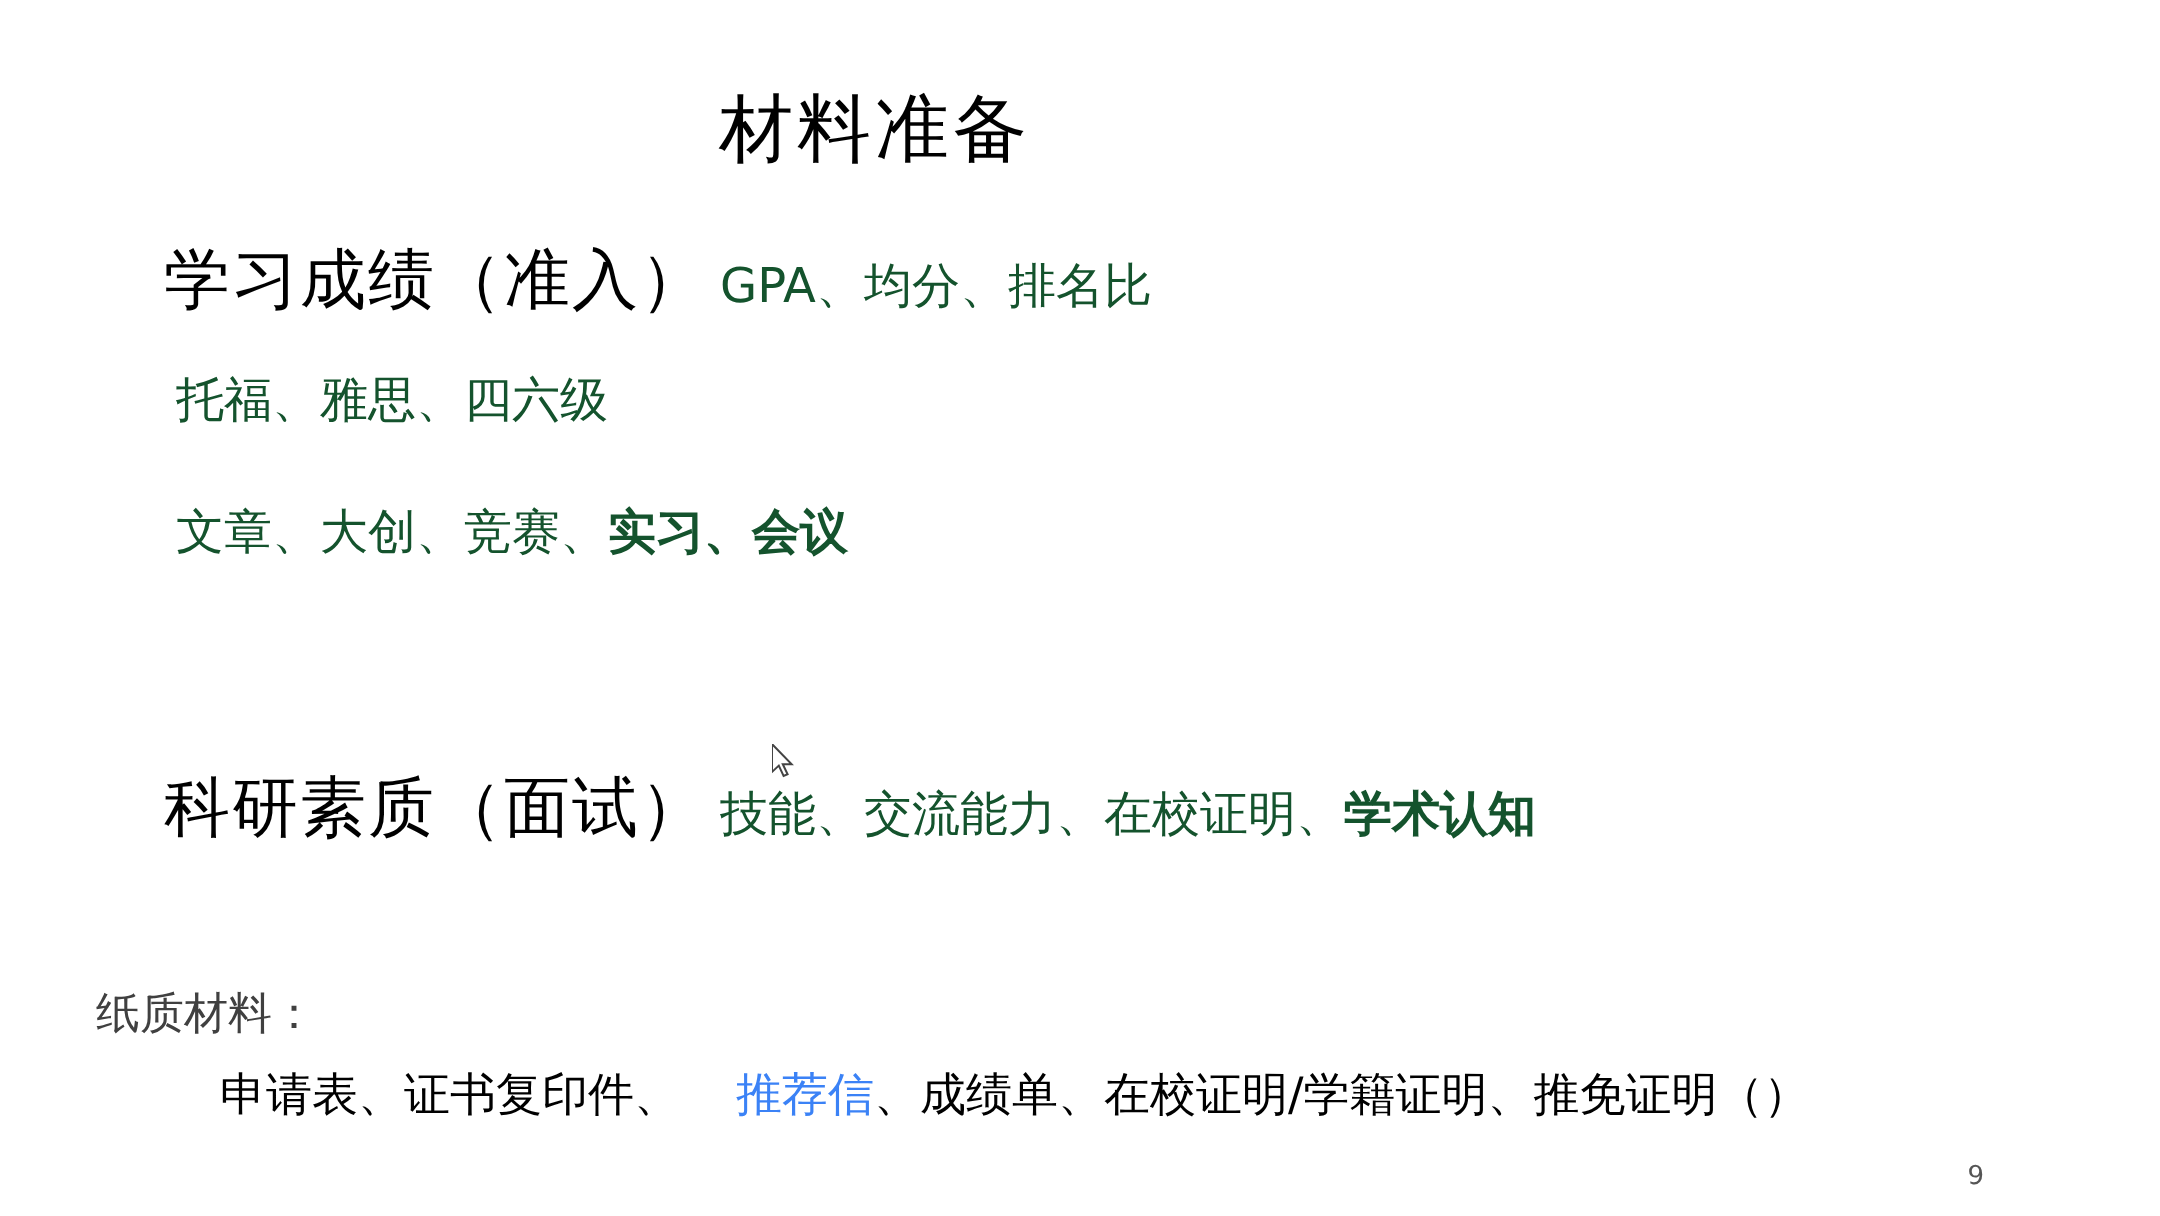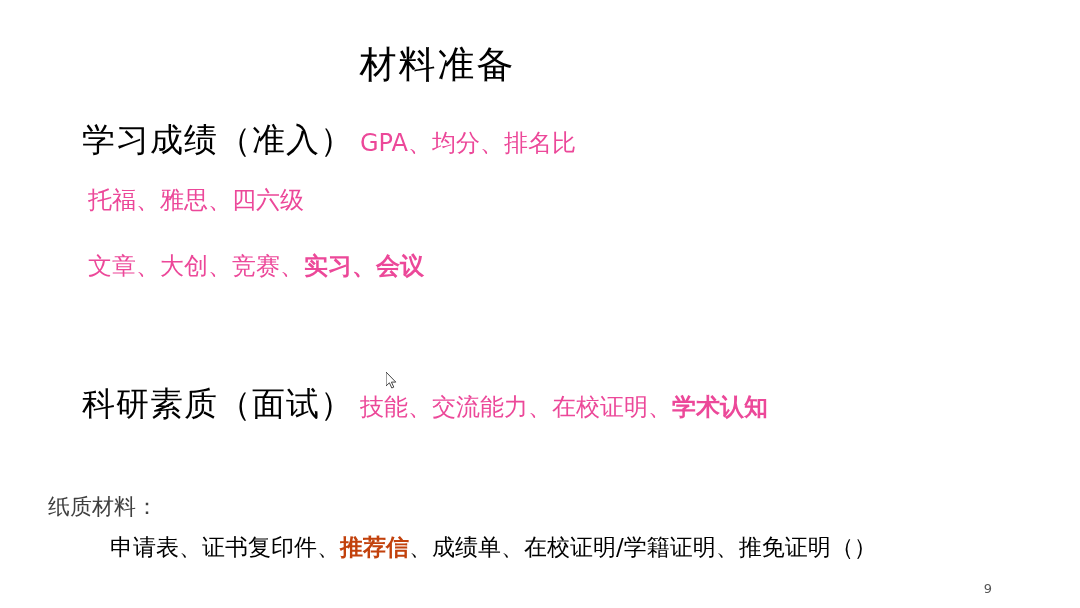--- a/index.html
+++ b/index.html
@@ -46,21 +46,21 @@
   .row-head {
     font-size: 33px;
     letter-spacing: 1px;
     white-space: nowrap;
     color: #000;
   }
   .row-detail {
     font-size: 24px;
     margin-left: 6px;
     white-space: nowrap;
-    color: #ec4899;
+    color: #14532d;
   }
   .row-detail .bold {
     font-weight: bold;
   }
   .row-detail .small {
     font-size: 19px;
   }
   .paper-block {
     position: absolute;
     top: 492px;
@@ -72,22 +72,23 @@
     color: #404040;
   }
   .paper-line {
     font-size: 23px;
     margin-top: 10px;
     margin-left: 62px;
     white-space: nowrap;
     color: #000;
   }
   .paper-line .highlight {
-    color: #c2410c;
-    font-weight: bold;
+    color: #3b82f6;
+    font-weight: normal;
+    margin-left: 28px;
   }
   .page-number {
     position: absolute;
     right: 88px;
     bottom: 12px;
     font-size: 13px;
     color: #555;
   }
   .cursor {
     position: absolute;

